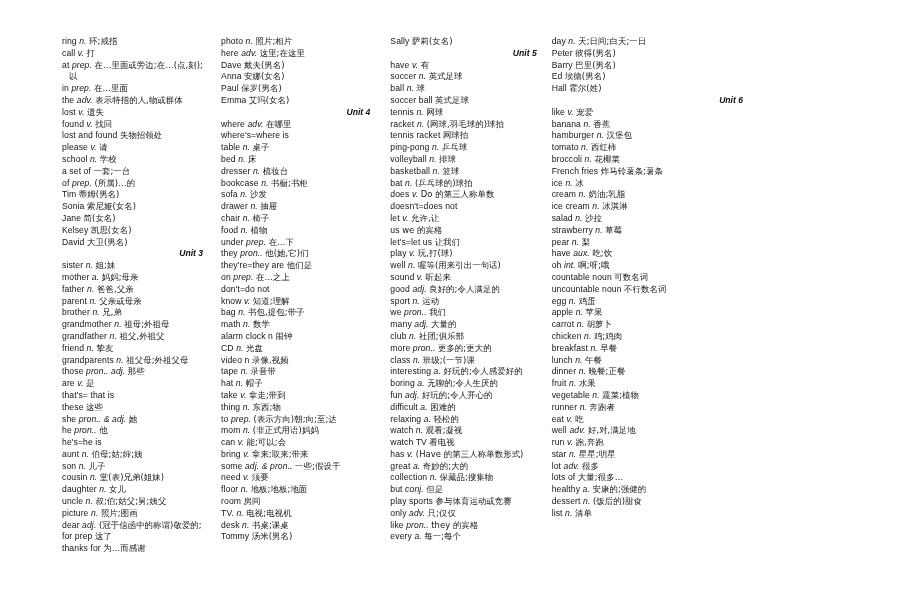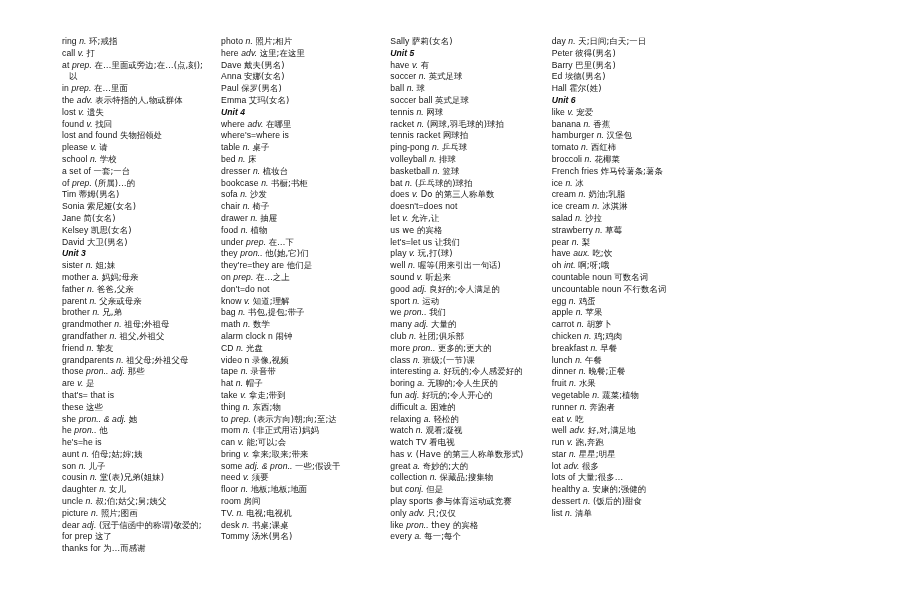--- a/index.html
+++ b/index.html
@@ -57,20 +57,21 @@
     font-family: "DejaVu Sans", "Liberation Sans", sans-serif;
     font-size: 8.4px;
   }
   .unit-head {
     font-size: 8.6px;
     line-height: 11.8px;
     font-weight: bold;
     font-style: italic;
     white-space: nowrap;
     color: #0d0d0d;
+    text-align: right;
   }
 </style>
 </head>
 <body>
 
 <div id="page">
   <div class="columns">
     <div class="column col-1">
         <div class="entry"><span class="en">ring</span> <span class="pos">n.</span> <span class="cn">环;戒指</span></div>
         <div class="entry"><span class="en">call</span> <span class="pos">v.</span> <span class="cn">打</span></div>
@@ -125,22 +126,22 @@
         <div class="entry"><span class="en">Paul</span> <span class="cn">保罗(男名)</span></div>
         <div class="entry"><span class="en">Emma</span> <span class="cn">艾玛(女名)</span></div>
         <div class="unit-head">Unit 4</div>
         <div class="entry"><span class="en">where</span> <span class="pos">adv.</span> <span class="cn">在哪里</span></div>
         <div class="entry"><span class="en">where's=where is</span></div>
         <div class="entry"><span class="en">table</span> <span class="pos">n.</span> <span class="cn">桌子</span></div>
         <div class="entry"><span class="en">bed</span> <span class="pos">n.</span> <span class="cn">床</span></div>
         <div class="entry"><span class="en">dresser</span> <span class="pos">n.</span> <span class="cn">梳妆台</span></div>
         <div class="entry"><span class="en">bookcase</span> <span class="pos">n.</span> <span class="cn">书橱;书柜</span></div>
         <div class="entry"><span class="en">sofa</span> <span class="pos">n.</span> <span class="cn">沙发</span></div>
+        <div class="entry"><span class="en">drawer</span> <span class="pos">n.</span> <span class="cn">抽屉</span></div>
         <div class="entry"><span class="en">chair</span> <span class="pos">n.</span> <span class="cn">椅子</span></div>
-        <div class="entry"><span class="en">drawer</span> <span class="pos">n.</span> <span class="cn">抽屉</span></div>
         <div class="entry"><span class="en">food</span> <span class="pos">n.</span> <span class="cn">植物</span></div>
         <div class="entry"><span class="en">under</span> <span class="pos">prep.</span> <span class="cn">在…下</span></div>
         <div class="entry"><span class="en">they</span> <span class="pos">pron..</span> <span class="cn">他(她,它)们</span></div>
         <div class="entry"><span class="en">they're=they are</span> <span class="cn">他们是</span></div>
         <div class="entry"><span class="en">on</span> <span class="pos">prep.</span> <span class="cn">在…之上</span></div>
         <div class="entry"><span class="en">don't=do not</span></div>
         <div class="entry"><span class="en">know</span> <span class="pos">v.</span> <span class="cn">知道;理解</span></div>
         <div class="entry"><span class="en">bag</span> <span class="pos">n.</span> <span class="cn">书包,提包;带子</span></div>
         <div class="entry"><span class="en">math</span> <span class="pos">n.</span> <span class="cn">数学</span></div>
         <div class="entry"><span class="en">alarm clock n</span> <span class="cn">闹钟</span></div>

